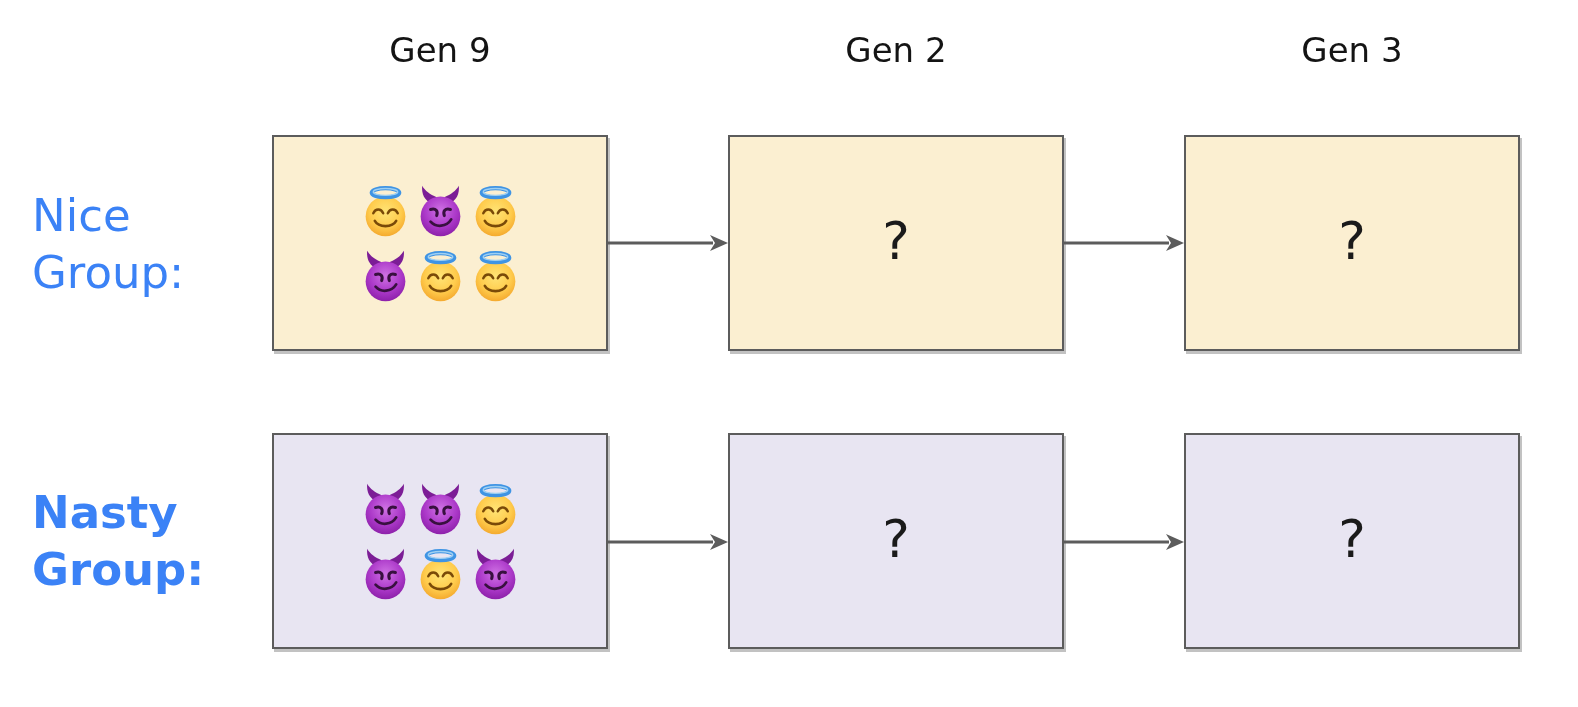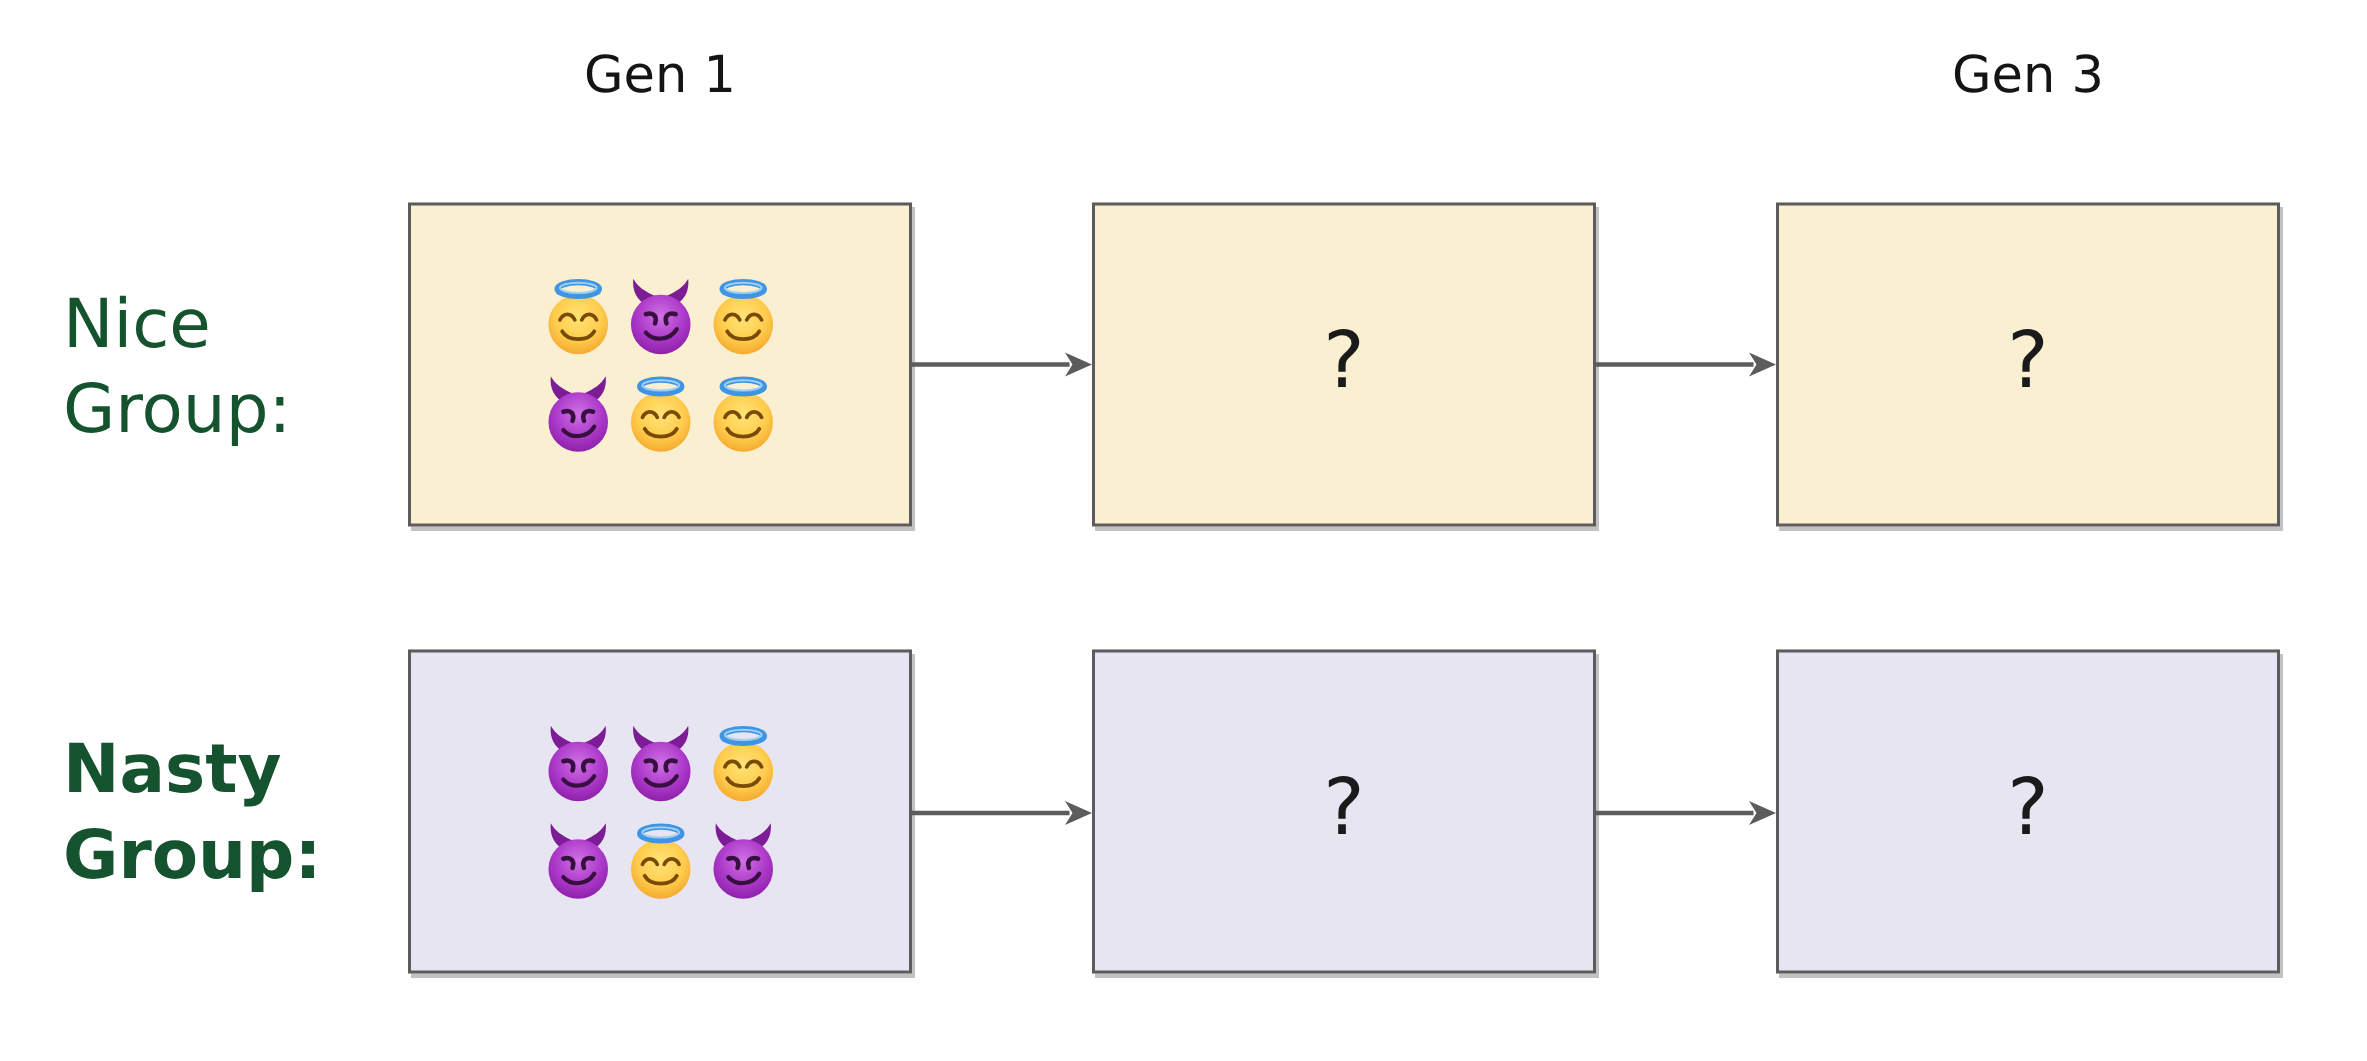--- a/index.html
+++ b/index.html
@@ -21,25 +21,25 @@
     font-weight: 500;
     color: #141414;
     letter-spacing: 0px;
   }
   .col-header.c1 { left: 272px; }
   .col-header.c2 { left: 728px; }
   .col-header.c3 { left: 1184px; }
 
   .row-label {
     position: absolute;
-    left: 42px;
+    left: 32px;
     font-size: 45px;
     font-weight: 500;
     line-height: 1.26;
-    color: #14532d;
+    color: #3b82f6;
   }
   .row-label.r-nice  { top: 188px; }
   .row-label.r-nasty { top: 485px; font-weight: bold; }
 
   .box {
     position: absolute;
     width: 332px;
     height: 212px;
     border: 2px solid #5C5C5C;
     box-shadow: 2px 3px 0 rgba(120,120,120,0.45);
@@ -78,21 +78,22 @@
   .arrow.a-nice  { top: 232px; }
   .arrow.a-nasty { top: 531px; }
   .arrow.g12 { left: 607px; }
   .arrow.g23 { left: 1063px; }
 </style>
 </head>
 <body>
 
 <div class="canvas">
 
-  <div class="col-header c1">Gen 1</div>
+  <div class="col-header c1">Gen 9</div>
+  <div class="col-header c2">Gen 2</div>
   <div class="col-header c3">Gen 3</div>
 
   <div class="row-label r-nice">
     <div>Nice</div>
     <div>Group:</div>
   </div>
   <div class="row-label r-nasty">
     <div>Nasty</div>
     <div>Group:</div>
   </div>

